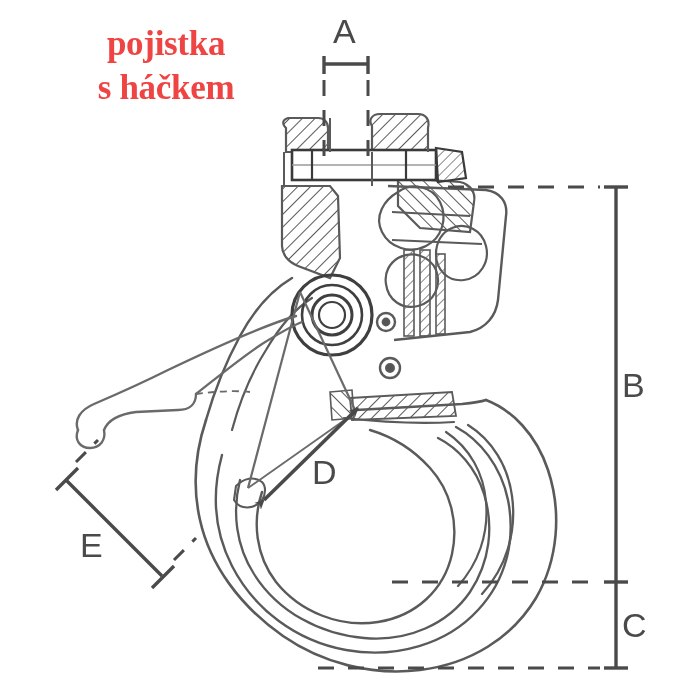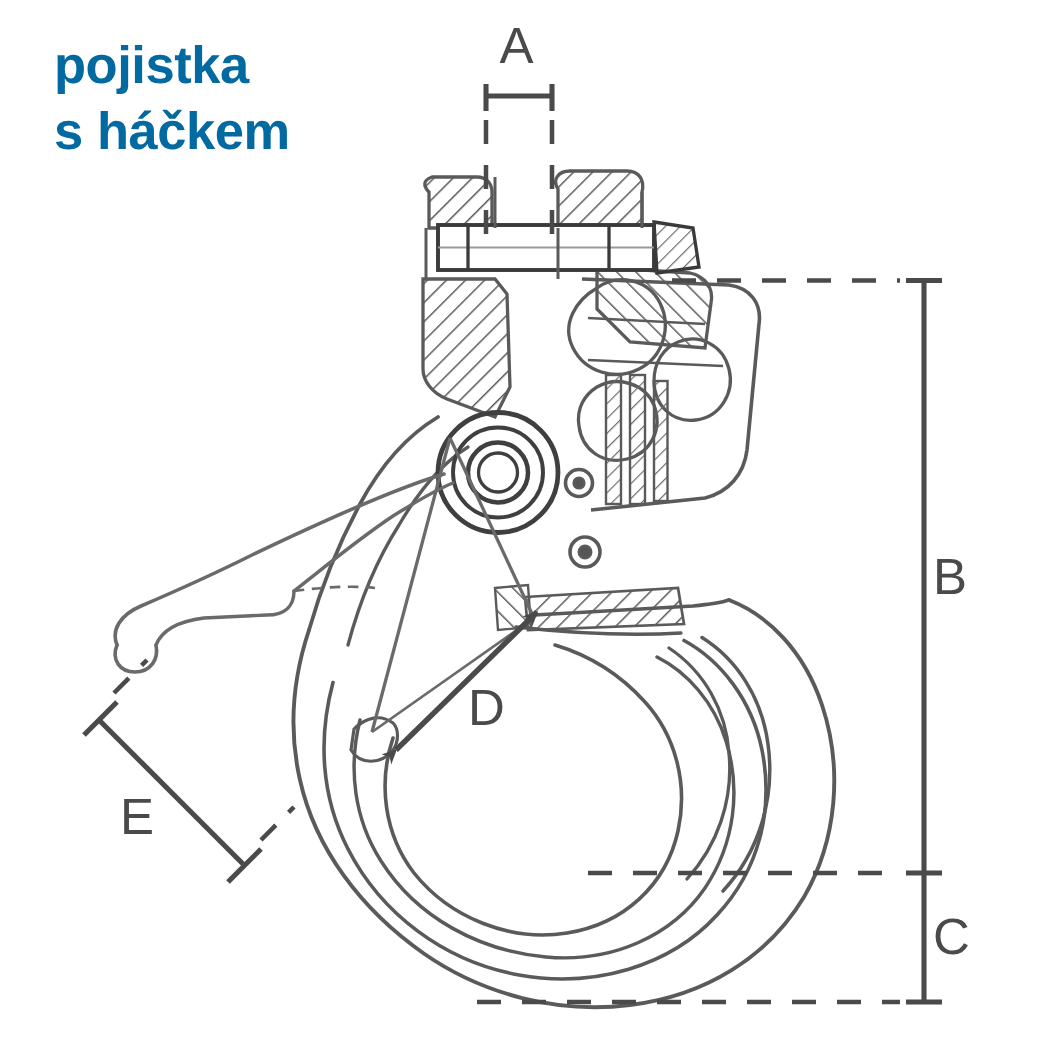--- a/index.html
+++ b/index.html
@@ -23,28 +23,29 @@
     top: 0;
     width: 700px;
     height: 700px;
     display: block;
   }
   .title-block {
     position: absolute;
     left: 36px;
     top: 22px;
     width: 260px;
-    font-family: Liberation Sans, sans-serif;
+    font-family: Liberation Serif, serif;
     font-weight: bold;
     font-size: 35px;
     line-height: 1.25;
-    color: #0369a1;
+    color: #ef4444;
     letter-spacing: -0.3px;
     white-space: pre-line;
     pointer-events: none;
+    text-align: center;
   }
   .dim-label {
     position: absolute;
     font-family: "Liberation Sans", sans-serif;
     font-weight: normal;
     font-size: 34px;
     color: #4a4a4a;
     line-height: 1;
     pointer-events: none;
   }

